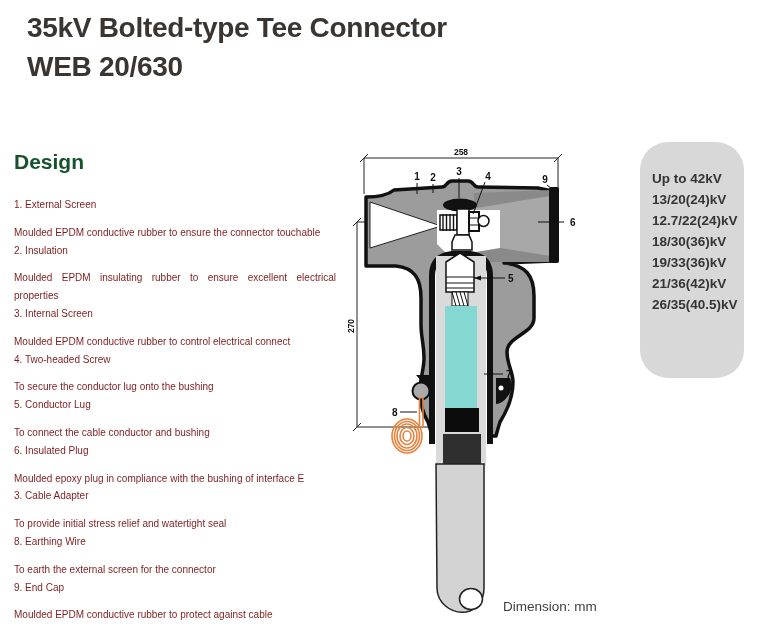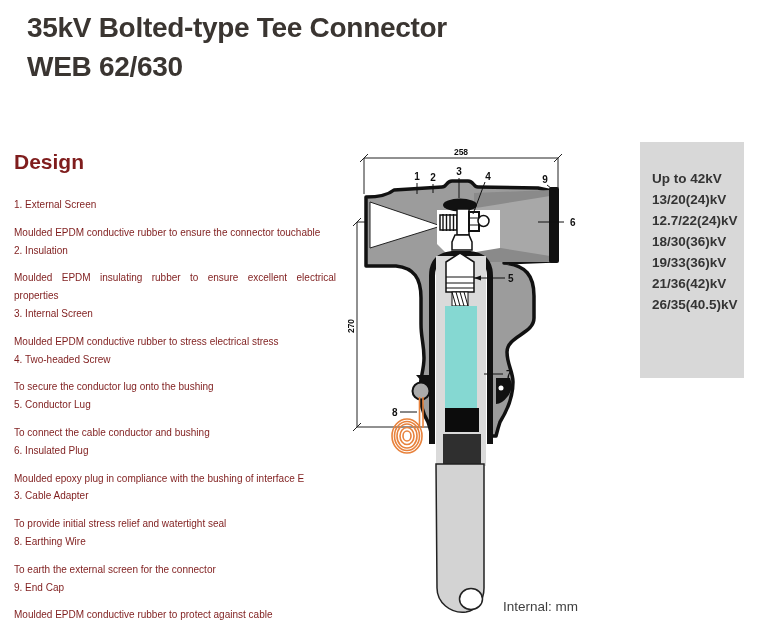--- a/index.html
+++ b/index.html
@@ -8,31 +8,31 @@
     position:relative; width:760px; height:634px; background:#ffffff;
     font-family:"Liberation Sans", sans-serif; overflow:hidden;
   }
   .title {
     position:absolute; left:27px; top:8px; width:480px;
     font-size:28px; line-height:39px; font-weight:700; color:#3a3531;
     letter-spacing:-0.3px;
   }
   .design-heading {
     position:absolute; left:14px; top:150px;
-    font-size:21px; font-weight:700; color:#7f1d1d;
+    font-size:21px; font-weight:700; color:#14532d;
   }
   .design-list {
     position:absolute; left:14px; top:196px; width:322px;
     font-size:10px; line-height:17.8px; color:#7f1d1d;
   }
   .item-name { white-space:nowrap; }
   .item-desc { text-align:justify; text-justify:inter-word;margin-top:10px; }
   .ratings-panel {
     position:absolute; left:640px; top:142px; width:104px; height:236px;
-    background:#d8d8d8; padding:26px 4px 0 12px;
+    background:#d8d8d8; padding:26px 4px 0 12px;border-radius:28px;
   }
   .ratings-panel .r-line {
     font-size:13.5px; line-height:21px; font-weight:700; color:#343434;
     white-space:nowrap;
   }
   .diagram-wrap { position:absolute; left:348px; top:140px; width:302px; height:486px; }
   .dim-note {
     position:absolute; left:503px; top:599px;
     font-size:13.5px; color:#3f3f3f;
   }
@@ -41,37 +41,37 @@
   .ldr { stroke:#101010; stroke-width:1; fill:none; }
   .dim { stroke:#222222; stroke-width:1; fill:none; }
 </style>
 </head>
 <body>
 
 <div class="page">
 
   <div class="title">
     <div>35kV Bolted-type Tee Connector</div>
-    <div>WEB 62/630</div>
+    <div>WEB 20/630</div>
   </div>
 
   <div class="design-heading">Design</div>
 
   <div class="design-list">
     <div>
       <div class="item-name">1. External Screen</div>
       <div class="item-desc">Moulded EPDM conductive rubber to ensure the connector touchable</div>
     </div>
     <div>
       <div class="item-name">2. Insulation</div>
       <div class="item-desc">Moulded EPDM insulating rubber to ensure excellent electrical properties</div>
     </div>
     <div>
       <div class="item-name">3. Internal Screen</div>
-      <div class="item-desc">Moulded EPDM conductive rubber to stress electrical stress</div>
+      <div class="item-desc">Moulded EPDM conductive rubber to control electrical connect</div>
     </div>
     <div>
       <div class="item-name">4. Two-headed Screw</div>
       <div class="item-desc">To secure the conductor lug onto the bushing</div>
     </div>
     <div>
       <div class="item-name">5. Conductor Lug</div>
       <div class="item-desc">To connect the cable conductor and bushing</div>
     </div>
     <div>
@@ -258,15 +258,15 @@
 
         <line class="ldr" x1="503" y1="374" x2="484" y2="374"></line>
         <text class="dlabel" x="506" y="378">7</text>
 
         <line class="ldr" x1="400" y1="412" x2="417" y2="412"></line>
         <text class="dlabel" x="392" y="416">8</text>
       </g>
     </svg>
   </div>
 
-  <div class="dim-note">Internal: mm</div>
+  <div class="dim-note">Dimension: mm</div>
 
 </div>
 
 </body></html>

